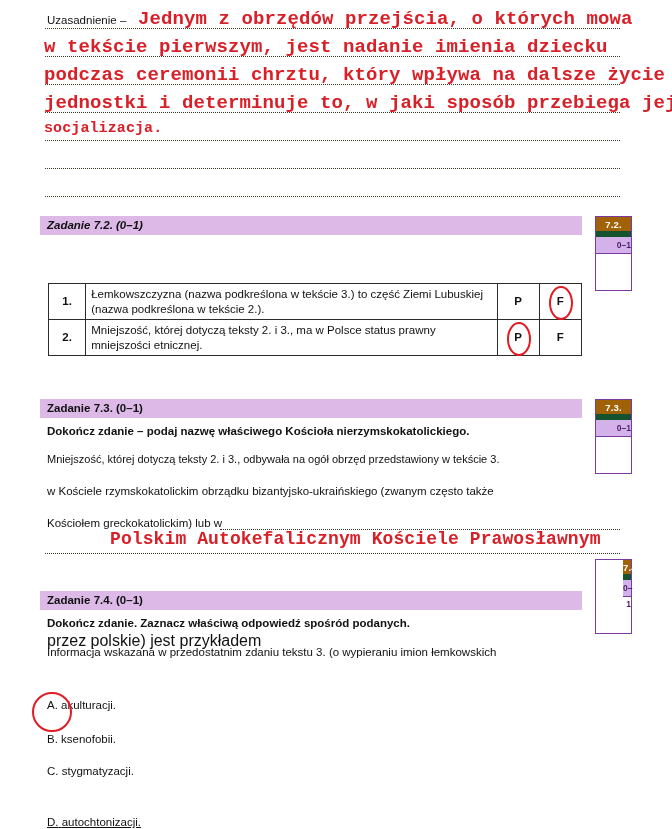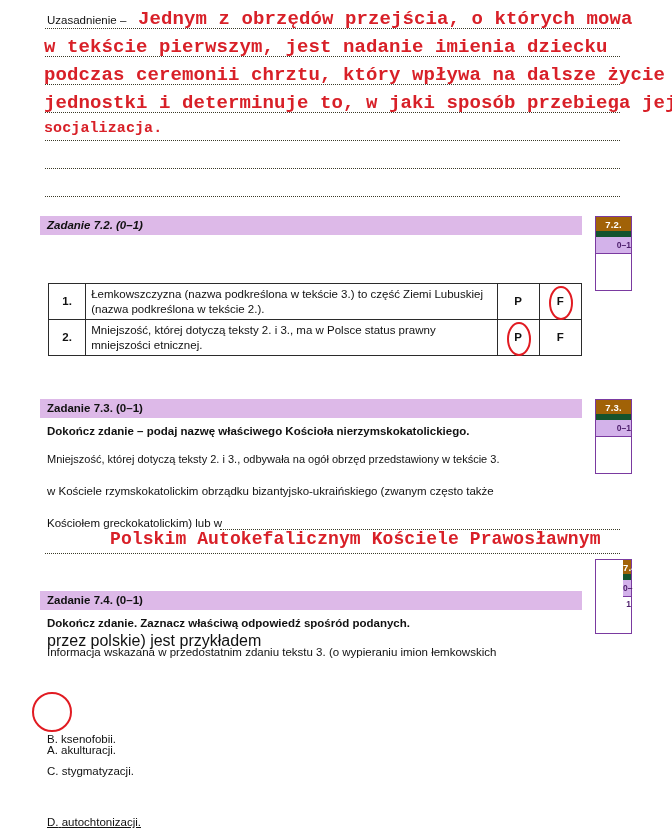--- a/index.html
+++ b/index.html
@@ -252,21 +252,21 @@
 
   <div class="scorebox" style="top:559px;padding-left:27px;">
     <div class="sb-num">7.4.</div>
     <div class="sb-range">0–1</div>
     <div class="sb-blank"></div>
   </div>
 
   <div style="position:absolute; left:47px; top:646px; font-size:11.5px; color:#111; white-space:nowrap;">Informacja wskazana w przedostatnim zdaniu tekstu 3. (o wypieraniu imion łemkowskich</div>
   <div style="position:absolute; left:47px; top:632px; font-size:16px; color:#111; white-space:nowrap;">przez polskie) jest przykładem</div>
 
-  <div class="mc-option" style="top:699px;margin-top:45px;">
+  <div class="mc-option" style="top:699px;">
     <span>A.</span>
     <span>akulturacji.</span>
   </div>
 
   <div class="ellipse" style="left:32px; top:692px; width:36px; height:36px;"></div>
 
   <div class="mc-option" style="top:733px;">
     <span>B.</span>
     <span>ksenofobii.</span>
   </div>

